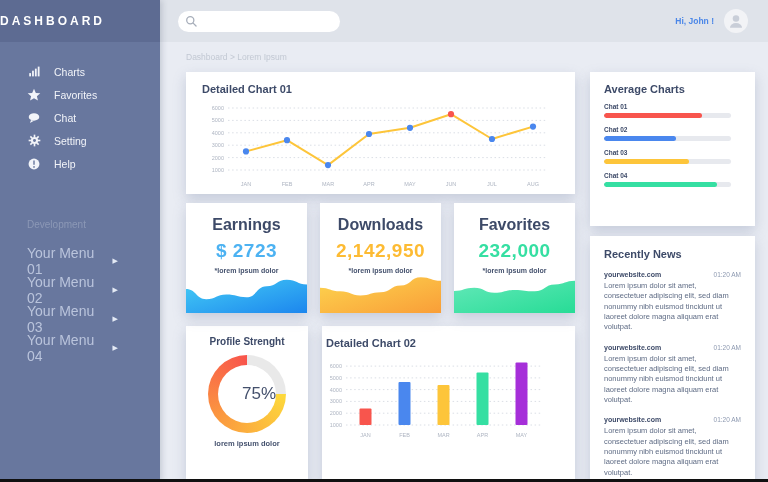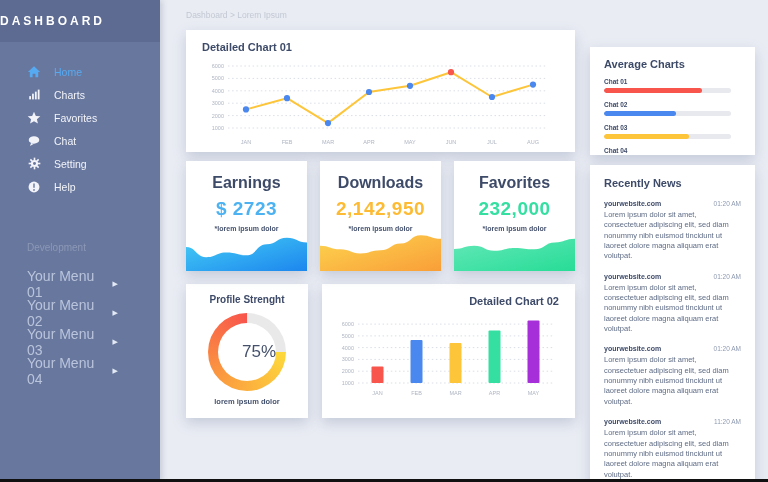--- a/index.html
+++ b/index.html
@@ -55,33 +55,33 @@
   
   .stats-row { display:flex; gap:13px; height:110px; margin-bottom:13px; }
   .stat-card { flex:1; position:relative; overflow:hidden; text-align:center; padding-top:13px; }
   .stat-title { font-size:16px; font-weight:bold; color:#3d4a68; }
   .stat-value { font-size:19px; font-weight:bold; margin-top:6px; letter-spacing:.5px; }
   .stat-note { font-size:7px; font-weight:bold; color:#45526e; margin-top:5px; }
   .spark { position:absolute; left:0; right:0; bottom:0; height:46px; }
   .spark svg { display:block; width:100%; height:46px; }
 
   
-  .row3 { display:flex; gap:14px; height:134px; }
+  .row3 { display:flex; gap:14px; height:155px; }
   .profile-card { width:122px; flex:0 0 122px; text-align:center; padding-top:10px; overflow:hidden; }
   .profile-title { font-size:10px; font-weight:bold; color:#3d4a68; }
   .donut { position:relative; width:78px; height:78px; border-radius:50%; margin:8px auto 6px auto; }
   .donut-hole { position:absolute; inset:10px; background:#ffffff; border-radius:50%;
                 display:flex; align-items:center; justify-content:flex-end; }
   .donut-label { font-size:17px; color:#44506c; }
   .profile-note { font-size:7.5px; font-weight:bold; color:#45526e; }
-  .chart02 { flex:1; padding:11px 16px 4px 16px; overflow:hidden;text-align:right; }
+  .chart02 { flex:1; padding:11px 16px 4px 4px; overflow:hidden; }
   .chart02 svg { display:block; margin-top:2px; }
 
   
-  .avg-card { height:108px; margin-bottom:10px; padding:11px 24px 8px 14px; overflow:hidden;margin-top:17px; }
+  .avg-card { height:154px; margin-bottom:10px; padding:11px 24px 8px 14px; overflow:hidden; }
   .avg-row { margin-top:8px; }
   .avg-label { font-size:6.5px; font-weight:bold; color:#3d4a68; }
   .avg-track { margin-top:3px; height:5px; border-radius:2.5px; background:#e7e9ee; overflow:hidden; }
   .avg-fill { height:100%; border-radius:2.5px; }
 
   .news-card { flex:1; padding:12px 14px; overflow:hidden; }
   .news-item { margin-top:11px; }
   .news-head { display:flex; align-items:baseline; justify-content:space-between; }
   .news-source { font-size:7px; font-weight:bold; color:#3d4a68; cursor:pointer; }
   .news-time { font-size:6.5px; color:#8d99b0; }
@@ -91,28 +91,20 @@
 </style>
 </head>
 <body>
 
 <div class="app">
 
   <aside class="sidebar">
     <div class="sidebar-header">DASHBOARD</div>
 
     <nav class="nav">
-      <div class="nav-item active">
-        <span class="nav-icon">
-          <svg viewBox="0 0 16 16" width="14" height="14" fill="currentColor">
-              <path d="M8 1.5 L15 8 H12.8 V14 H9.6 V10 H6.4 V14 H3.2 V8 H1 Z"></path>
-            </svg>
-        </span>
-        <span class="nav-label">Home</span>
-      </div>
       <div class="nav-item">
         <span class="nav-icon">
           <svg viewBox="0 0 16 16" width="13" height="13" fill="currentColor">
               <rect x="1.5" y="10" width="2.2" height="4"></rect>
               <rect x="5" y="7" width="2.2" height="7"></rect>
               <rect x="8.5" y="4.5" width="2.2" height="9.5"></rect>
               <rect x="12" y="2" width="2.2" height="12"></rect>
             </svg>
         </span>
         <span class="nav-label">Charts</span>
@@ -181,20 +173,38 @@
       </div>
       <div class="dev-item">
         <span class="dev-text">Your Menu 04</span>
         <span class="arrow">▶</span>
       </div>
     </div>
   </aside>
 
   <div class="main">
 
+    <header class="topbar">
+      <div class="search-pill">
+        <svg viewBox="0 0 16 16" width="13" height="13">
+            <circle cx="6.5" cy="6.5" r="4.4" fill="none" stroke="#a7aeba" stroke-width="1.6"></circle>
+            <line x1="10" y1="10" x2="13.6" y2="13.6" stroke="#a7aeba" stroke-width="1.6" stroke-linecap="round"></line>
+          </svg>
+        <input class="search-input" type="text" style="">
+      </div>
+      <div class="user">
+        <span class="greeting">Hi, John !</span>
+        <span class="avatar">
+          <svg viewBox="0 0 16 16" width="18" height="18">
+              <circle cx="8" cy="5.8" r="2.9" fill="#c9ced8"></circle>
+              <path d="M2.6 14 a5.4 4.2 0 0 1 10.8 0 Z" fill="#c9ced8"></path>
+            </svg>
+        </span>
+      </div>
+    </header>
 
     <div class="content">
       <div class="breadcrumb">Dashboard &gt; Lorem Ipsum</div>
 
       <div class="grid">
 
         <div class="col-left">
           <div class="card chart01">
             <div class="card-title">Detailed Chart 01</div>
             <svg id="svg-chart01" width="353" height="92" viewBox="0 0 353 92">

